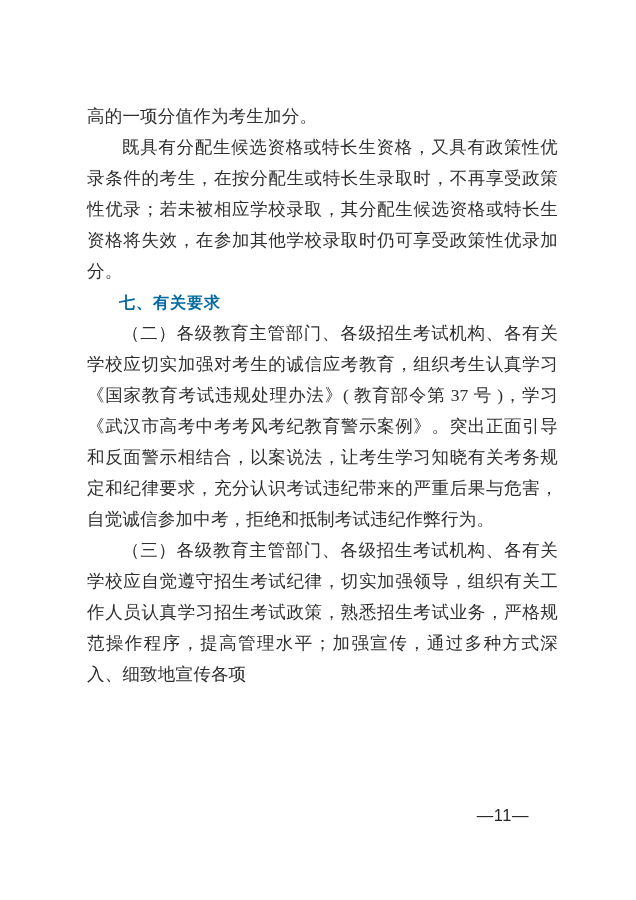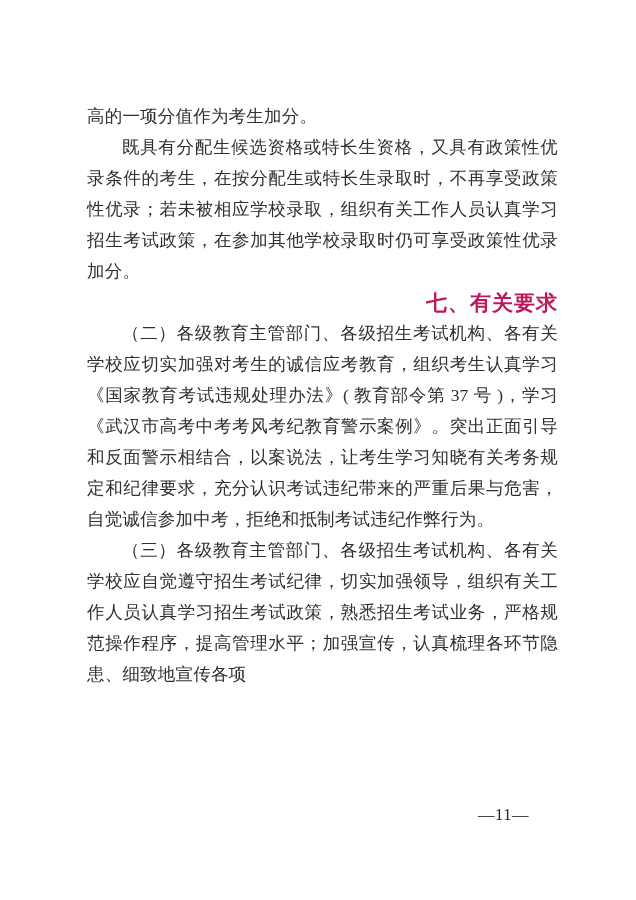--- a/index.html
+++ b/index.html
@@ -31,42 +31,42 @@
     text-indent: 2em;
   }
   .content p.no-indent {
     text-indent: 0;
   }
   .section-heading {
     margin: 0;
     text-indent: 2em;
     font-family: "Liberation Sans", "DejaVu Sans", sans-serif;
     font-weight: 700;
-    font-size: 21px;
+    font-size: 16px;
     line-height: 31px;
-    color: #be185d;
-    text-align: right;
+    color: #0369a1;
+    text-align: left;
     letter-spacing: 1px;
   }
   .page-number {
     position: absolute;
     top: 804px;
     right: 99px;
-    font-family: Liberation Serif, serif;
+    font-family: Liberation Sans, sans-serif;
     font-size: 16.5px;
     line-height: 22px;
     color: #262626;
     letter-spacing: 0.5px;
   }
 </style>
 </head>
 <body>
 
 <div class="page">
   <div class="content">
     <p class="no-indent">高的一项分值作为考生加分。</p>
-    <p>既具有分配生候选资格或特长生资格，又具有政策性优录条件的考生，在按分配生或特长生录取时，不再享受政策性优录；若未被相应学校录取，组织有关工作人员认真学习招生考试政策，在参加其他学校录取时仍可享受政策性优录加分。</p>
+    <p>既具有分配生候选资格或特长生资格，又具有政策性优录条件的考生，在按分配生或特长生录取时，不再享受政策性优录；若未被相应学校录取，其分配生候选资格或特长生资格将失效，在参加其他学校录取时仍可享受政策性优录加分。</p>
     <h2 class="section-heading">七、有关要求</h2>
     <p>（二）各级教育主管部门、各级招生考试机构、各有关学校应切实加强对考生的诚信应考教育，组织考生认真学习《国家教育考试违规处理办法》( 教育部令第 37 号 )，学习《武汉市高考中考考风考纪教育警示案例》。突出正面引导和反面警示相结合，以案说法，让考生学习知晓有关考务规定和纪律要求，充分认识考试违纪带来的严重后果与危害，自觉诚信参加中考，拒绝和抵制考试违纪作弊行为。</p>
-    <p>（三）各级教育主管部门、各级招生考试机构、各有关学校应自觉遵守招生考试纪律，切实加强领导，组织有关工作人员认真学习招生考试政策，熟悉招生考试业务，严格规范操作程序，提高管理水平；加强宣传，认真梳理各环节隐患、细致地宣传各项</p>
+    <p>（三）各级教育主管部门、各级招生考试机构、各有关学校应自觉遵守招生考试纪律，切实加强领导，组织有关工作人员认真学习招生考试政策，熟悉招生考试业务，严格规范操作程序，提高管理水平；加强宣传，通过多种方式深入、细致地宣传各项</p>
   </div>
   <div class="page-number">—11—</div>
 </div>
 
 </body></html>

